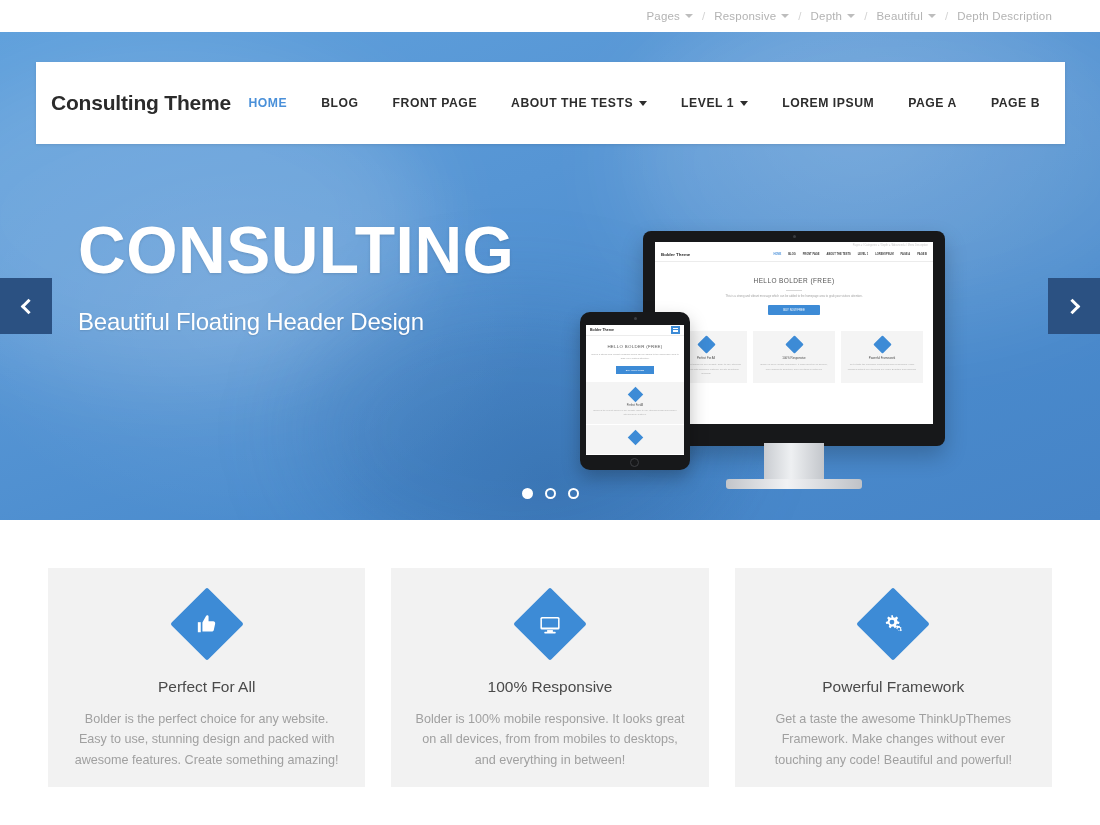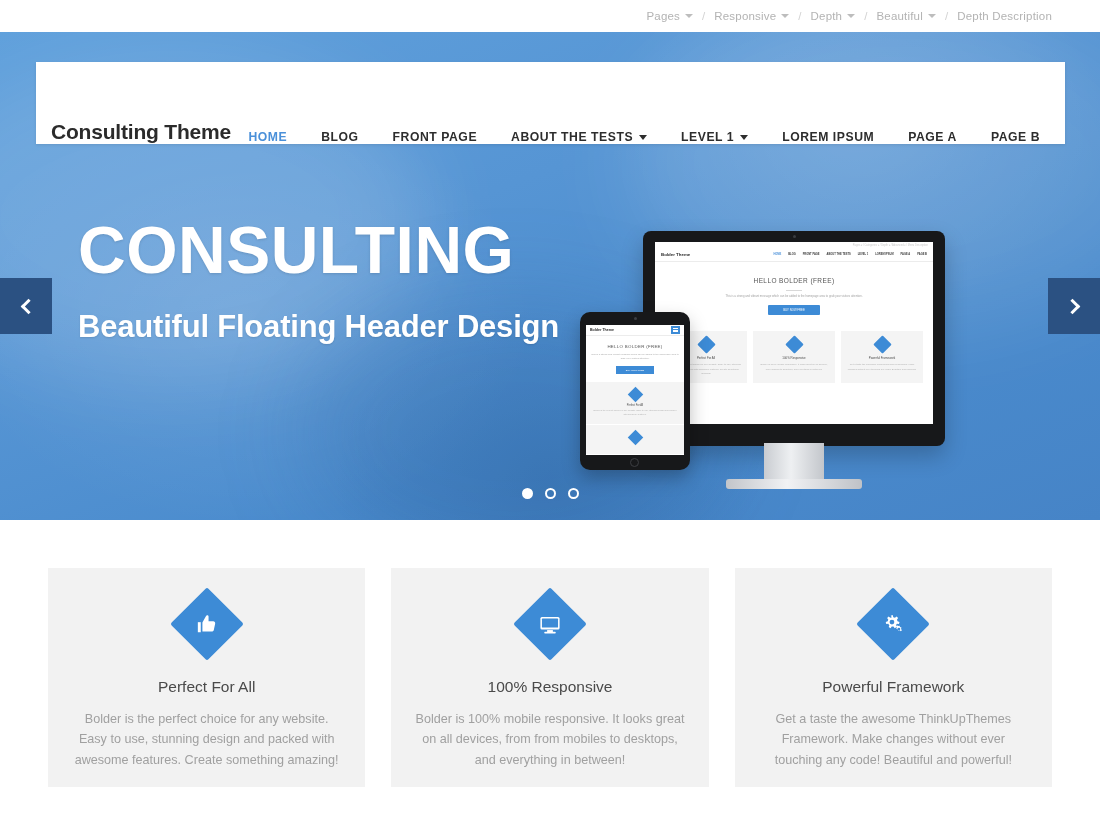--- a/index.html
+++ b/index.html
@@ -45,21 +45,21 @@
     position: absolute; border-radius: 50%; filter: blur(42px); pointer-events:none;
   }
   .hero-blur-a { width: 520px; height: 330px; left: -90px; top: 20px;  background: rgba(255,255,255,.13); }
   .hero-blur-b { width: 430px; height: 280px; left: 300px; top: 260px; background: rgba(40,90,150,.18); }
   .hero-blur-c { width: 560px; height: 340px; left: 620px; top: -40px; background: rgba(255,255,255,.10); }
 
   
   .floating-header {
     position: absolute; top: 30px; left: 36px; width: 1029px; height: 82px;
     background: #ffffff;
-    display: flex; align-items: flex-end;
+    display: flex; align-items: center;
     box-shadow: 0 1px 3px rgba(0,0,0,.10);
     z-index: 6;
   }
   .brand {
     font-size: 21px; font-weight: bold; color: #2b2b2b;
     margin-left: 15px; letter-spacing: -.2px; white-space: nowrap;
   }
   .mainnav { display: flex; align-items: center; margin-left: auto; margin-right: 8px; }
   .nav-item {
     font-size: 12.2px; font-weight: bold; color: #2d2d2d;
@@ -74,21 +74,21 @@
   }
 
   
   .hero-copy { position: absolute; left: 78px; top: 185px; z-index: 4; }
   .hero-title {
     font-size: 66px; font-weight: bold; color: #fff;
     letter-spacing: .5px; line-height: 1;
     text-shadow: 0 1px 3px rgba(0,0,0,.13);
   }
   .hero-sub {
-    margin-top: 24px; font-size: 31px; font-weight: bold; color: #fff;
+    margin-top: 24px; font-size: 24px; font-weight: normal; color: #fff;
     line-height: 1.28; letter-spacing: -.2px;
     text-shadow: 0 1px 2px rgba(0,0,0,.12);
   }
 
   
   .slide-arrow {
     position: absolute; top: 246px; width: 52px; height: 56px;
     background: #2b5182; color: #fff;
     display: flex; align-items: center; justify-content: center;
     cursor: pointer; z-index: 7;

